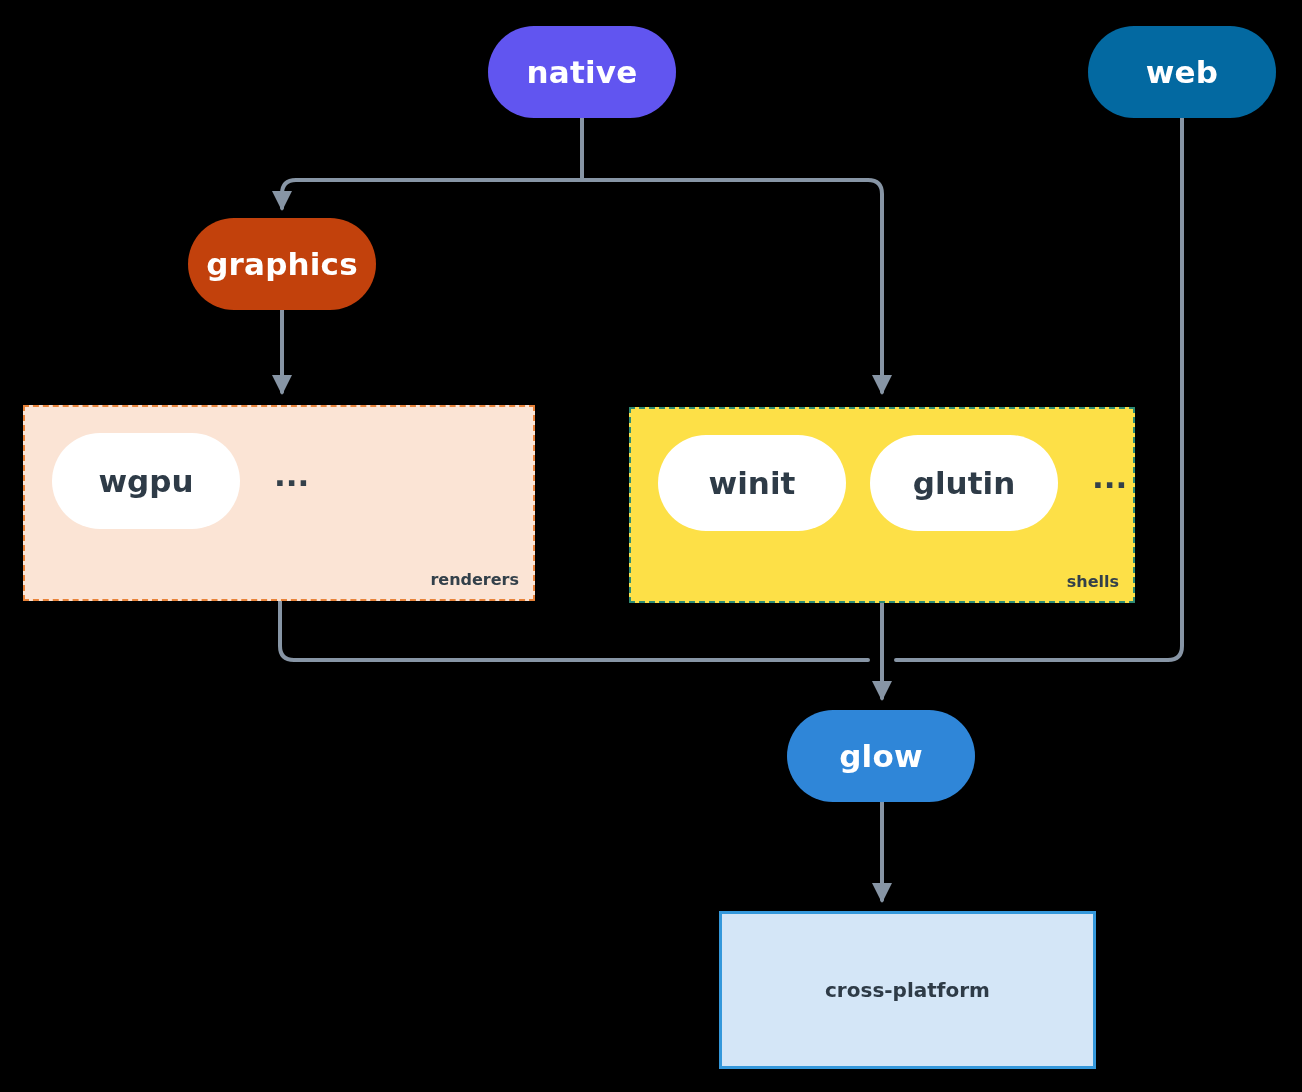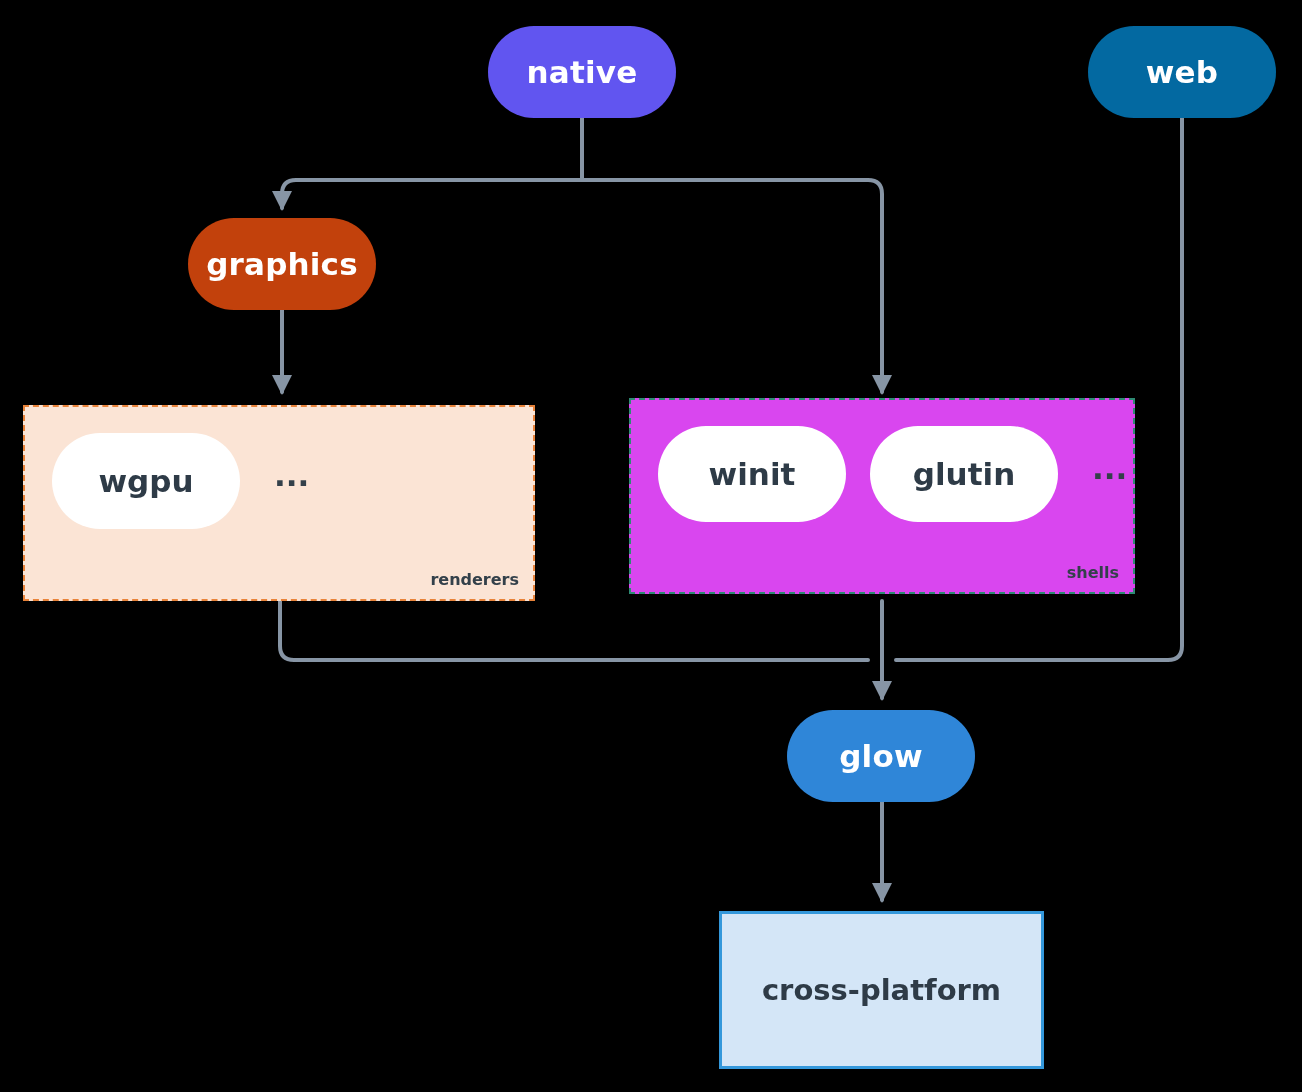--- a/index.html
+++ b/index.html
@@ -67,23 +67,23 @@
     position: absolute;
     box-sizing: border-box;
   }
   .group-renderers {
     left: 23px;  top: 405px;
     width: 512px; height: 196px;
     background: #FBE4D5;
     border: 2px dashed #E8833A;
   }
   .group-shells {
-    left: 629px; top: 398px;
+    left: 629px; top: 407px;
     width: 506px; height: 196px;
-    background: #d946ef;
+    background: #fde047;
     border: 2px dashed #2E8B74;
   }
   .group-label {
     position: absolute;
     right: 14px;
     bottom: 10px;
     font-size: 16px;
     color: #33404A;
   }
   .group-items {
@@ -110,25 +110,25 @@
   .ellipsis {
     color: #33404A;
     font-size: 31px;
     line-height: 1;
     padding-bottom: 12px;
     padding-left: 10px;
   }
   
   .node-app {
     left: 719px; top: 911px;
-    width: 325px; height: 158px;
+    width: 377px; height: 158px;
     background: #D4E6F7;
     border: 3px solid #3498DB;
     color: #2E3B47;
-    font-size: 29px;
+    font-size: 20px;
     line-height: 1.6;
     flex-direction: column;
     text-align: center;
   }
 </style>
 </head>
 <body>
 
 <div id="diagram-root">
 

